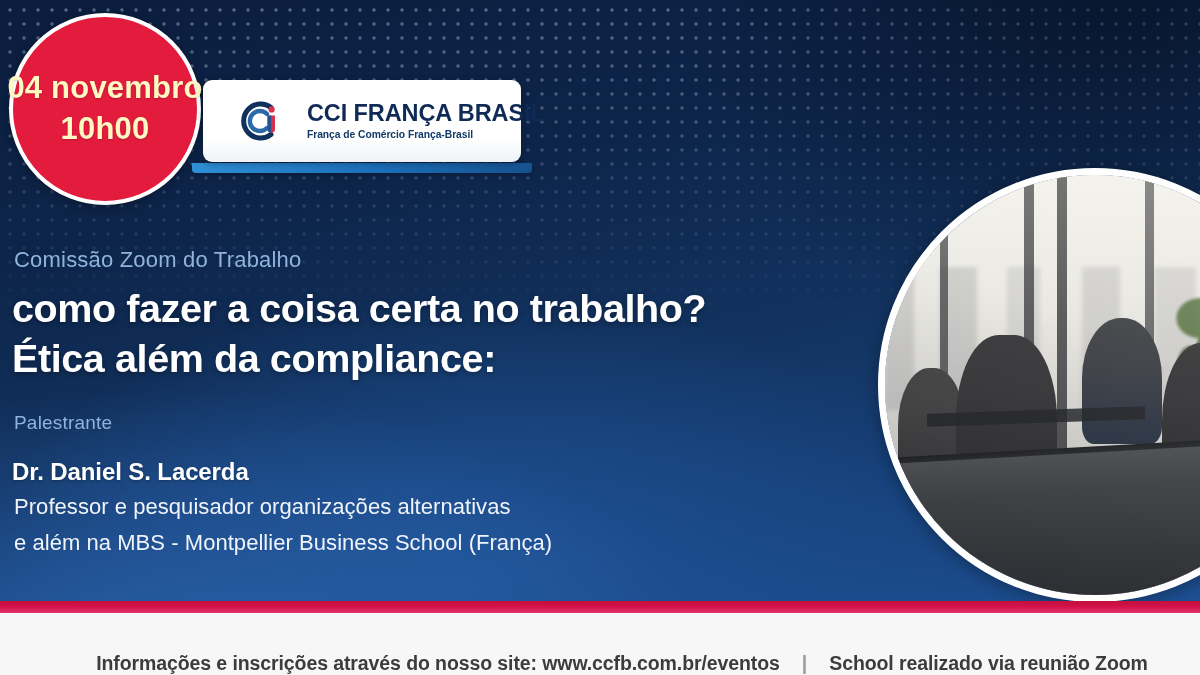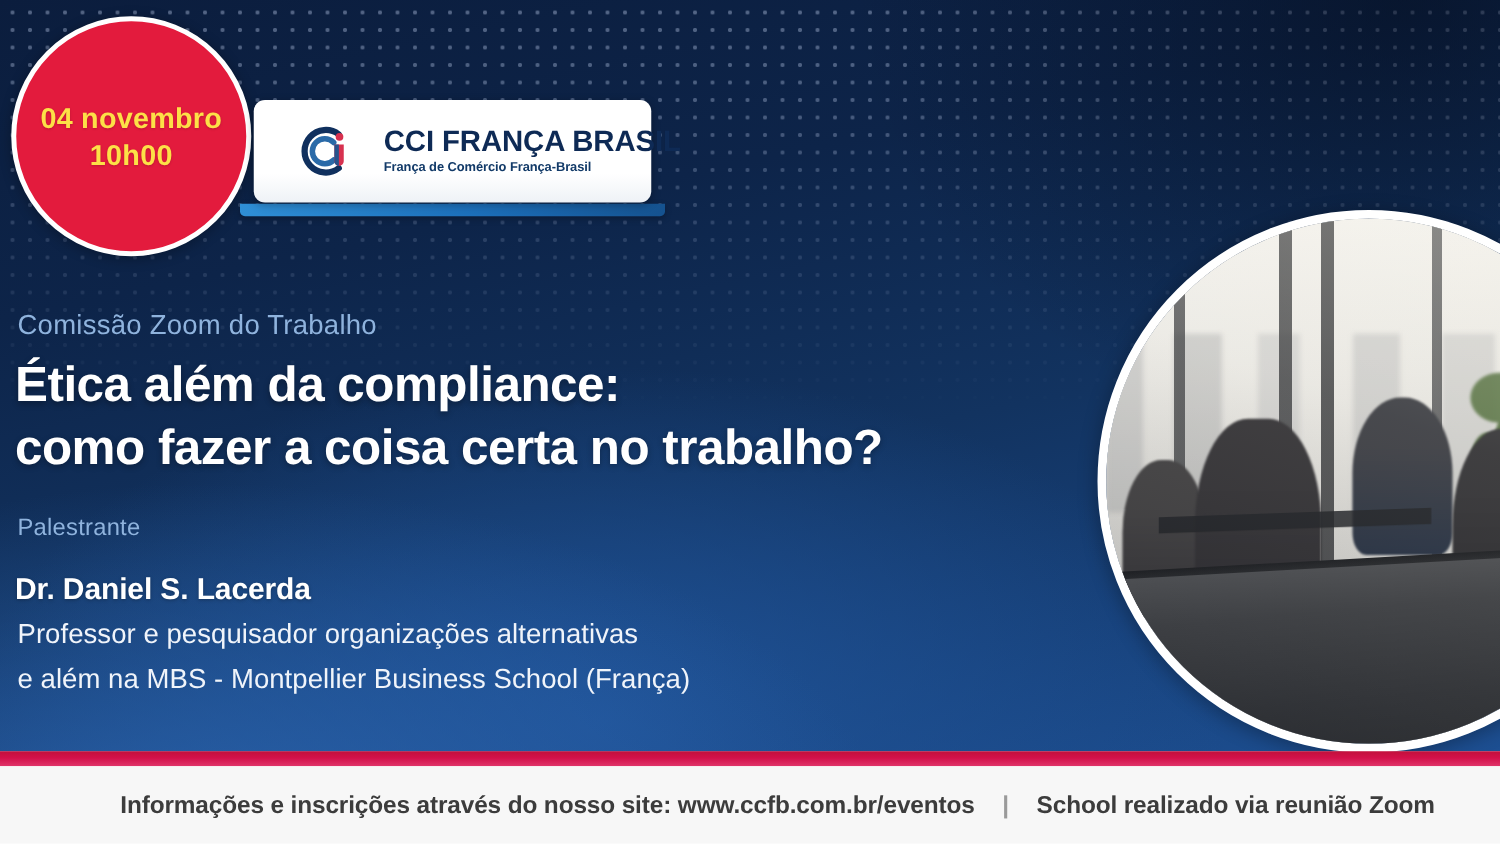--- a/index.html
+++ b/index.html
@@ -46,21 +46,21 @@
   .date-badge {
     position:absolute; left:9px; top:13px;
     width:192px; height:192px; border-radius:50%;
     background:#e31b3d;
     border:4px solid #ffffff;
     display:flex; flex-direction:column;
     align-items:center; justify-content:center;
     box-shadow:0 2px 10px rgba(0,0,0,0.30);
   }
   .date-badge .d-line {
-    color:#fde047; font-weight:bold; font-size:23px;
+    color:#fef9c3; font-weight:bold; font-size:31px;
     line-height:1.32; letter-spacing:.2px; white-space:nowrap;
     text-shadow:0 1px 2px rgba(0,0,0,0.18);
   }
 
   
   .logo-card {
     position:absolute; left:203px; top:80px;
     width:318px; height:82px;
     background:linear-gradient(180deg,#ffffff 0%,#ffffff 72%,#eef2f6 100%);
     border-radius:9px;
@@ -194,21 +194,21 @@
     position:absolute; left:0; top:601px;
     width:1200px; height:12px;
     background:linear-gradient(180deg,#c2103c 0%,#d3114a 45%,#e0356a 100%);
   }
 
   
   .footer {
     position:absolute; left:0; top:613px;
     width:1200px; height:62px;
     background:#f7f7f7;
-    display:flex; align-items:center; justify-content:center;
+    display:flex; align-items:flex-end; justify-content:center;
     gap:22px;
     padding-left:44px;
   }
   .footer-text {
     color:#3c3c3c; font-weight:bold; font-size:19.5px;
     letter-spacing:-0.1px; white-space:nowrap;
   }
   .footer-sep { color:#9a9a9a; font-weight:bold; font-size:19.5px; }
 </style>
 </head>
@@ -239,22 +239,22 @@
       </svg>
     </span>
     <span class="logo-text">
       <span class="logo-title">CCI FRANÇA BRASIL</span>
       <span class="logo-sub">França de Comércio França-Brasil</span>
     </span>
   </div>
 
   <div class="eyebrow">Comissão Zoom do Trabalho</div>
   <div class="headline">
+    <div>como fazer a coisa certa no trabalho?</div>
     <div>Ética além da compliance:</div>
-    <div>como fazer a coisa certa no trabalho?</div>
   </div>
 
   <div class="speaker-label">Palestrante</div>
   <div class="speaker-name">Dr. Daniel S. Lacerda</div>
   <div class="speaker-role">
     <div>Professor e pesquisador organizações alternativas</div>
     <div>e além na MBS - Montpellier Business School (França)</div>
   </div>
 
   <div class="photo-circle">

